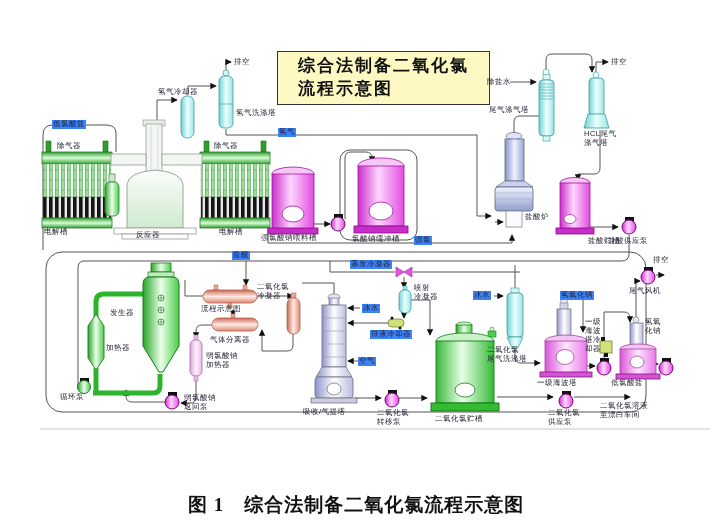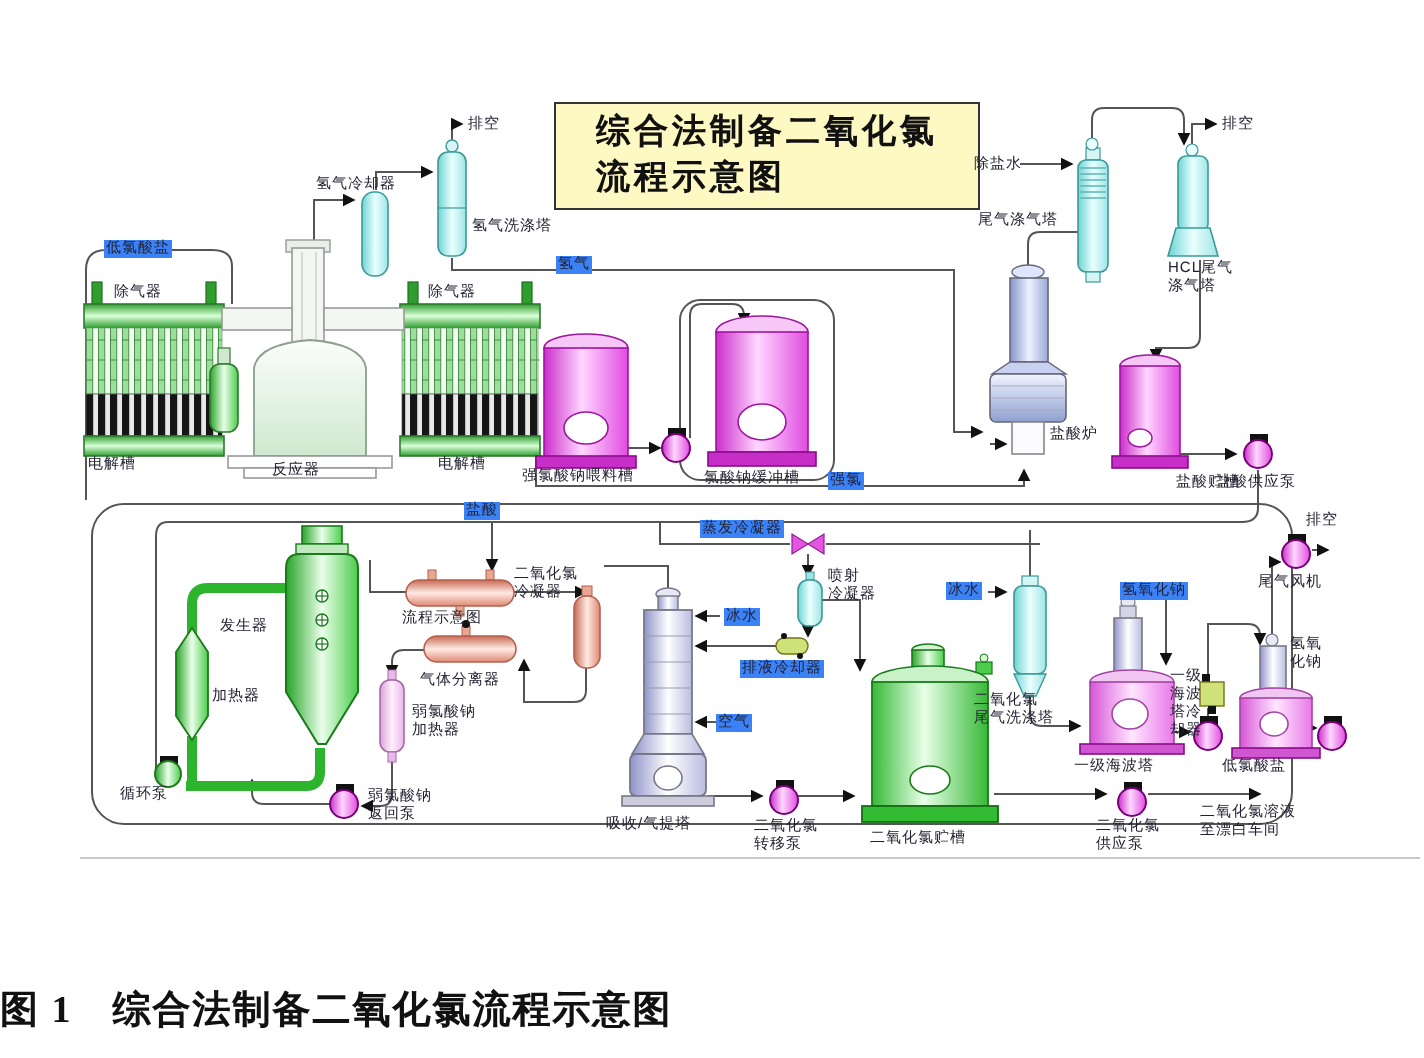--- a/index.html
+++ b/index.html
@@ -2,26 +2,26 @@
 <html><head>
 <meta charset="utf-8">
 <style>
   html,body{margin:0;padding:0;background:#fff;}
   #stage{position:relative;width:712px;height:529px;background:#fff;overflow:hidden;
          font-family:"Liberation Sans",sans-serif;}
   #pipes-svg{position:absolute;left:0;top:0;}
   .lbl{position:absolute;font-size:7.5px;line-height:1.18;color:#222233;
        white-space:pre-line;letter-spacing:0.5px;}
   .bg{background:#3b82f6;padding:0 1px;}
-  .vlbl{width:16px;margin-top:16px;}
+  .vlbl{width:16px;}
   .titlebox{position:absolute;left:277px;top:51px;width:211px;height:52px;
             border:1.6px solid #333;background:#fef9c3;display:flex;align-items:center;
             justify-content:center;text-align:left;font-weight:bold;font-size:17px;
             letter-spacing:2px;line-height:1.35;color:#111;white-space:pre-line;}
-  .caption{position:absolute;left:0;top:492px;width:712px;
+  .caption{position:absolute;left:0;top:492px;width:712px;text-align:center;
            font-family:"Liberation Serif",serif;font-weight:bold;font-size:19px;
            color:#111;letter-spacing:1px;}
 </style>
 </head>
 <body>
 
 <div id="stage">
 
 <svg id="pipes-svg" width="712" height="529">
   <defs>

